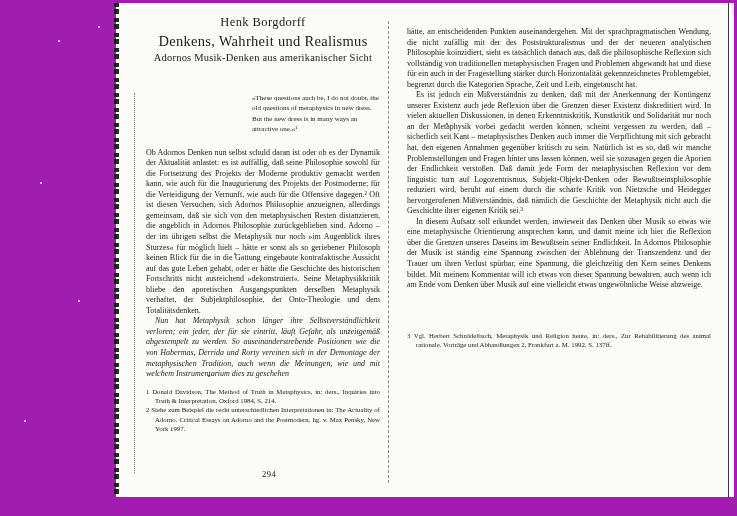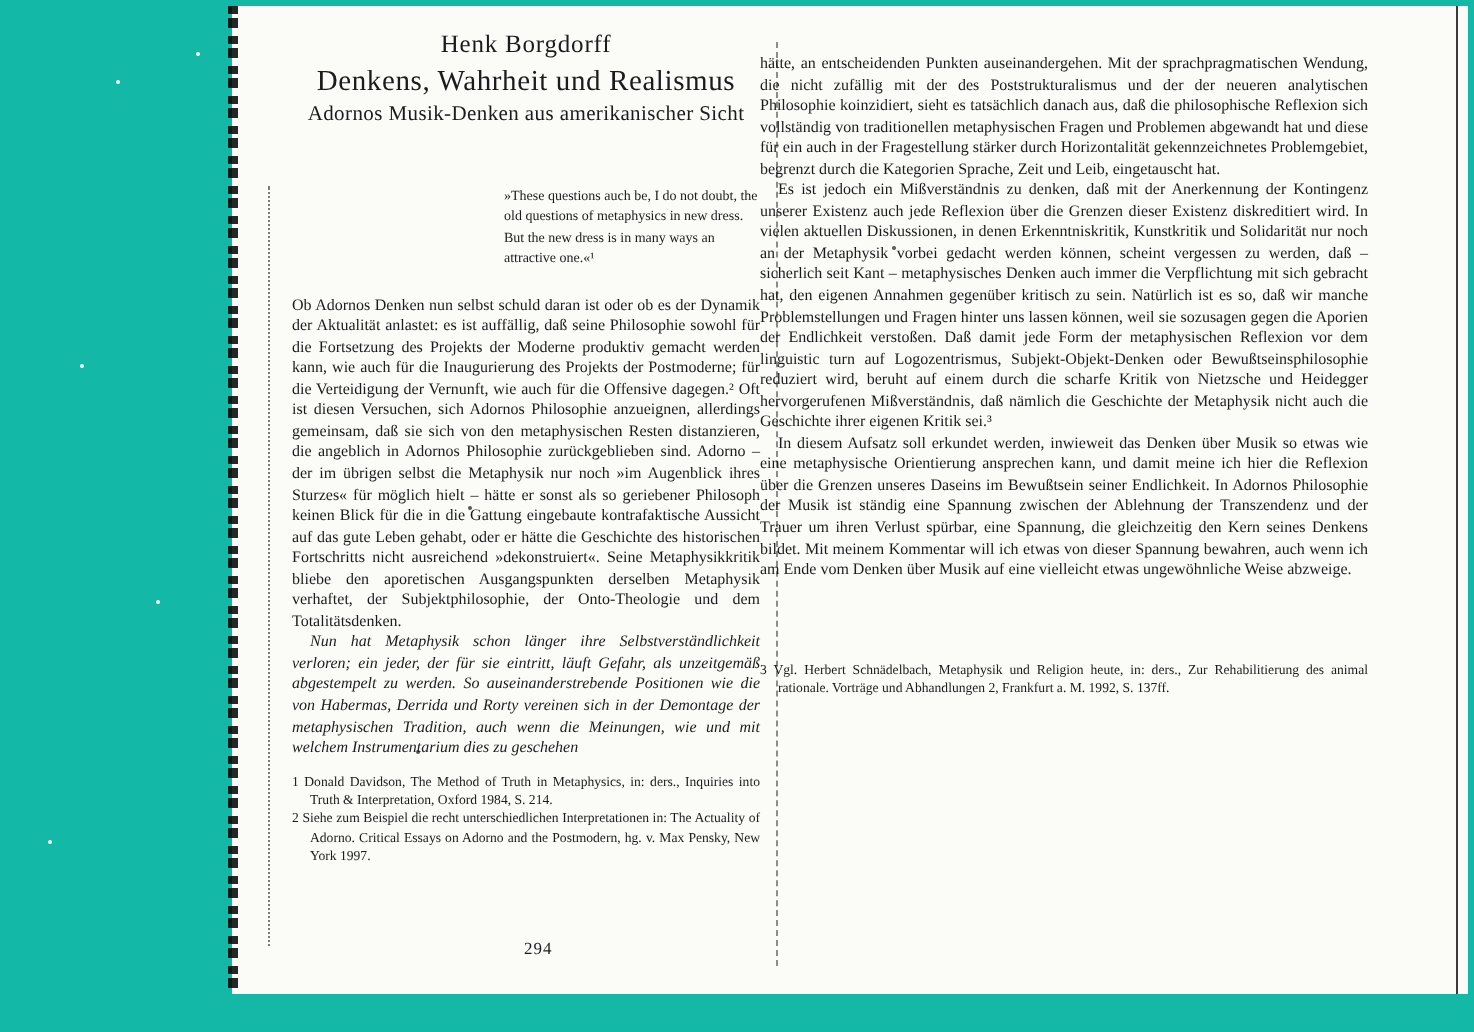--- a/index.html
+++ b/index.html
@@ -3,21 +3,21 @@
 <meta charset="utf-8">
 <style>
   html, body { margin: 0; padding: 0; }
   body {
     width: 737px; height: 516px;
     background: #000;
     position: relative;
     overflow: hidden;
     font-family: "Liberation Serif", "DejaVu Serif", serif;
   }
-  .scan { position: absolute; inset: 0; background: #14b8a6; }
+  .scan { position: absolute; inset: 0; background: #a21caf; }
 
   
   .paper {
     position: absolute;
     left: 116px; top: 3px;
     width: 618px; height: 494px;
     background: #fbfbf8;
   }
   
   .ragged-edge {
@@ -65,21 +65,21 @@
   .footnotes {
     margin-top: 7px; font-size: 6.8px; line-height: 9.4px; text-align: justify;
   }
   .footnotes .fn { padding-left: 9px; text-indent: -9px; margin: 0; }
   .pagenum { font-size: 8.5px; letter-spacing: .5px; }
   .pagenum.left  { position: absolute; left: 146px; top: 466px; color:#1b1b1b; filter: blur(.3px); }
   .pagenum.right { position: absolute; left: 560px; top: 461px; width: 100px; text-align: right; color:#1b1b1b; filter: blur(.3px); }
 
   
   .page-right {
-    position: absolute; left: 264px; top: 24px; width: 304px;
+    position: absolute; left: 291px; top: 24px; width: 304px;
     color: #1b1b1b;
     filter: blur(0.32px);
     font-size: 8px; line-height: 10.55px; text-align: justify;
   }
   .page-right p { margin: 0; }
   .page-right p + p { text-indent: 9px; }
   .page-right .footnotes { margin-top: 40px; }
 
   
 </style>

